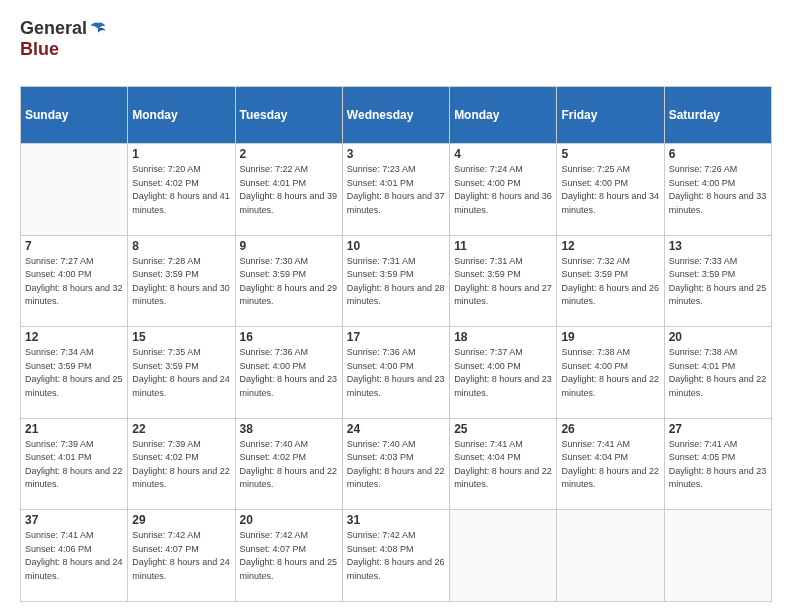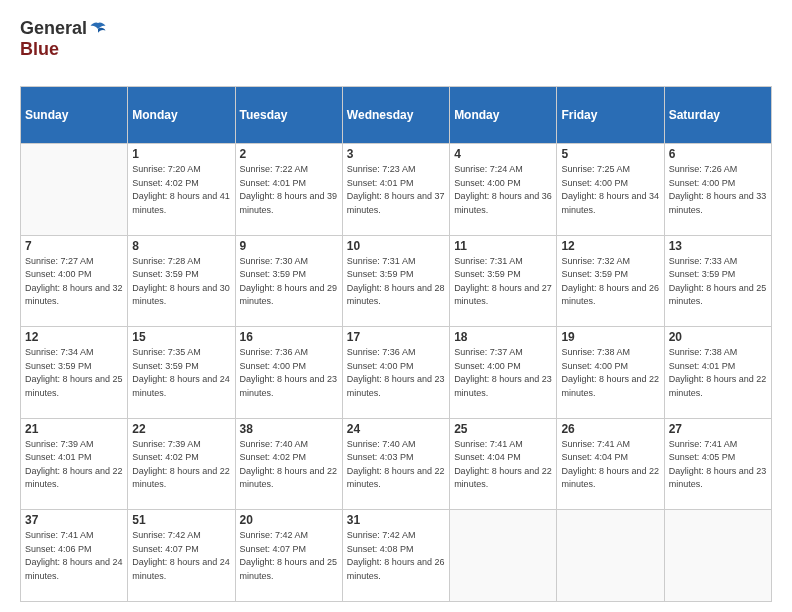--- a/index.html
+++ b/index.html
@@ -248,21 +248,21 @@
             <span class="day-number">27</span>
             <div class="day-info">Sunrise: 7:41 AM<br>Sunset: 4:05 PM<br>Daylight: 8 hours and 23 minutes.</div>
           </td>
         </tr>
         <tr>
           <td>
             <span class="day-number">37</span>
             <div class="day-info">Sunrise: 7:41 AM<br>Sunset: 4:06 PM<br>Daylight: 8 hours and 24 minutes.</div>
           </td>
           <td>
-            <span class="day-number">51</span>
+            <span class="day-number">29</span>
             <div class="day-info">Sunrise: 7:42 AM<br>Sunset: 4:07 PM<br>Daylight: 8 hours and 24 minutes.</div>
           </td>
           <td>
             <span class="day-number">20</span>
             <div class="day-info">Sunrise: 7:42 AM<br>Sunset: 4:07 PM<br>Daylight: 8 hours and 25 minutes.</div>
           </td>
           <td>
             <span class="day-number">31</span>
             <div class="day-info">Sunrise: 7:42 AM<br>Sunset: 4:08 PM<br>Daylight: 8 hours and 26 minutes.</div>
           </td>

